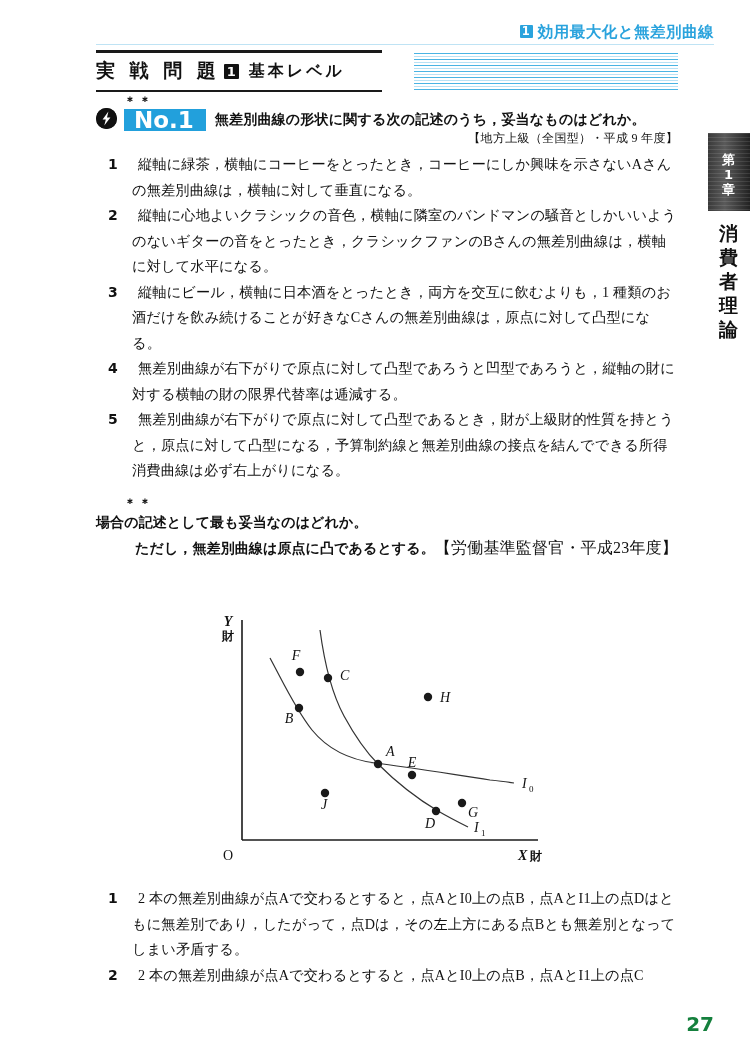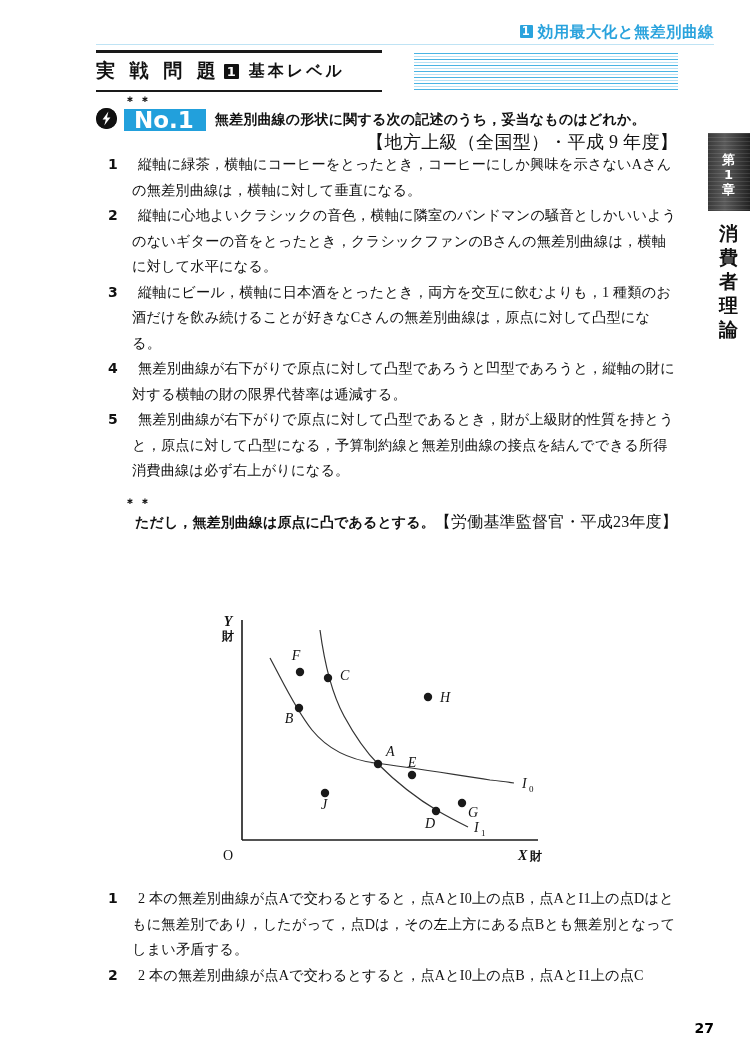--- a/index.html
+++ b/index.html
@@ -169,21 +169,21 @@
     font-family: "DejaVu Sans", "Liberation Sans", sans-serif;
     font-weight: bold;
     font-size: 14px;
     line-height: 25px;
     color: #111;
   }
   .qhead .qtext { margin-left: 9px; letter-spacing: .2px; }
 
   .src {
     font-family: "Liberation Serif", "DejaVu Serif", serif;
-    font-size: 18px;
+    font-size: 12px;
     text-align: right;
     color: #111;
     letter-spacing: .3px;
   }
 
   
   .choices { position: absolute; }
   .choice {
     display: flex;
     align-items: flex-start;
@@ -272,22 +272,22 @@
   }
   .sidetab .topic span { display: block; }
 
   
   .pageno {
     position: absolute;
     right: 36px;
     bottom: 22px;
     font-family: "DejaVu Sans", "Liberation Sans", sans-serif;
     font-weight: bold;
-    font-size: 14px;
-    color: #000000;
+    font-size: 20px;
+    color: #15803d;
   }
 </style>
 </head>
 <body>
 
 <div id="page">
 
   <div class="runhead">
     <span class="numbox">1</span>
     <span>効用最大化と無差別曲線</span>
@@ -346,20 +346,21 @@
     <div class="choice">
       <span class="cnum">5</span>
       <span class="ctext">無差別曲線が右下がりで原点に対して凸型であるとき，財が上級財的性質を持とうと，原点に対して凸型になる，予算制約線と無差別曲線の接点を結んでできる所得消費曲線は必ず右上がりになる。</span>
     </div>
   </div>
 
   <div class="qblock" style="left:96px; top:498px; width:582px;">
     <div style="margin-left:28px;">
       <div class="stars">＊＊</div>
     </div>
+    <div class="q2body">場合の記述として最も妥当なのはどれか。</div>
     <div class="q2body q2line2">
       <span class="tadashi">ただし，無差別曲線は原点に凸であるとする。</span>
       <span class="src2">【労働基準監督官・平成23年度】</span>
     </div>
   </div>
 
   <div class="figure">
     <svg width="380" height="258" viewBox="0 0 380 258" aria-hidden="true">
 
       <line x1="42" y1="8" x2="42" y2="228" stroke="#1a1a1a" stroke-width="1.6"></line>

